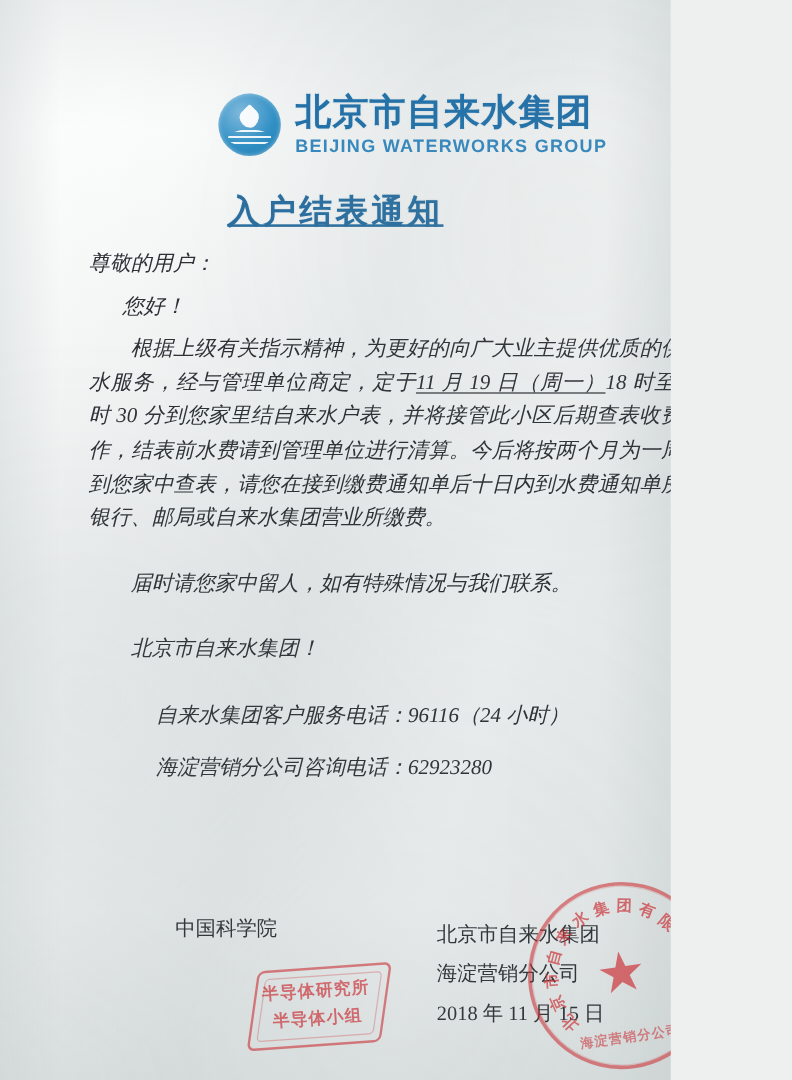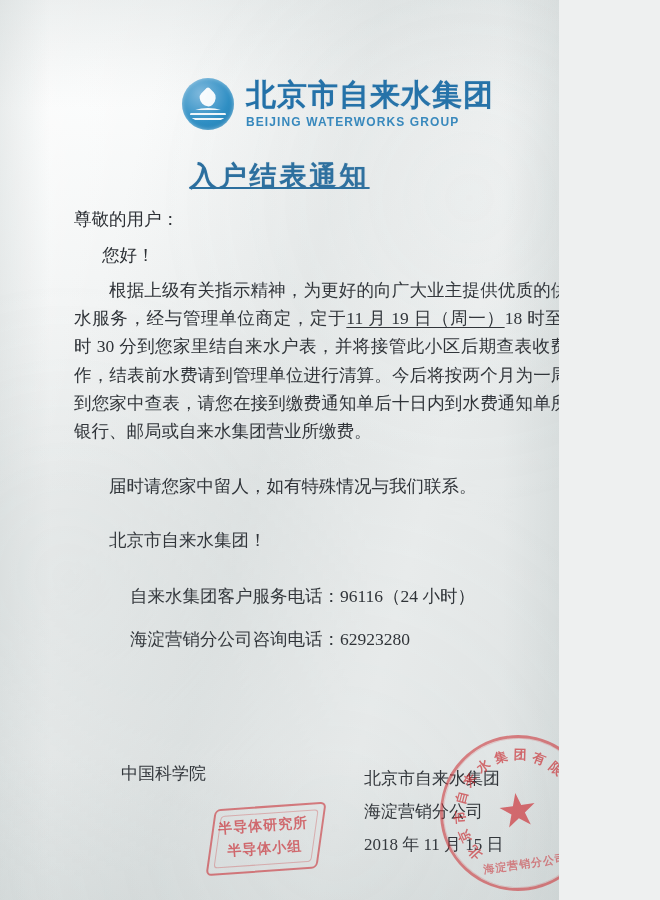--- a/index.html
+++ b/index.html
@@ -94,21 +94,21 @@
     font-family: "Liberation Serif", serif;
     font-size: 30px;
     font-weight: 700;
     letter-spacing: 1px;
     color: #2170a8;
     text-shadow: 0 0 1px rgba(33,112,168,0.35);
   }
   .brand-en {
     margin-top: 6px;
     font-family: "Liberation Sans", sans-serif;
-    font-size: 12px;
+    font-size: 15px;
     font-weight: 700;
     letter-spacing: 1.1px;
     color: #3487bd;
   }
 
   
   .doc-title {
     position: absolute;
     left: 0;
     top: 158px;
@@ -124,20 +124,21 @@
 
   
   .body-wrap {
     position: absolute;
     left: 74px;
     top: 205px;
     width: 512px;
     color: #2d3136;
     font-size: 17.5px;
     line-height: 1.62;
+    font-style: italic;
   }
   .p {
     margin: 0 0 12px 0;
     text-align: justify;
     text-justify: inter-ideograph;
   }
   .p.indent {
     text-indent: 2em;
   }
   .salutation {
@@ -167,21 +168,21 @@
     width: 520px;
     font-size: 17px;
     color: #2d3136;
   }
   .sign-row {
     position: relative;
     height: 100%;
   }
   .sign-left {
     position: absolute;
-    left: 47px;
+    left: 72px;
     top: 0;
   }
   .sign-right {
     position: absolute;
     left: 290px;
     top: 0;
     line-height: 1.95;
   }
 
   

